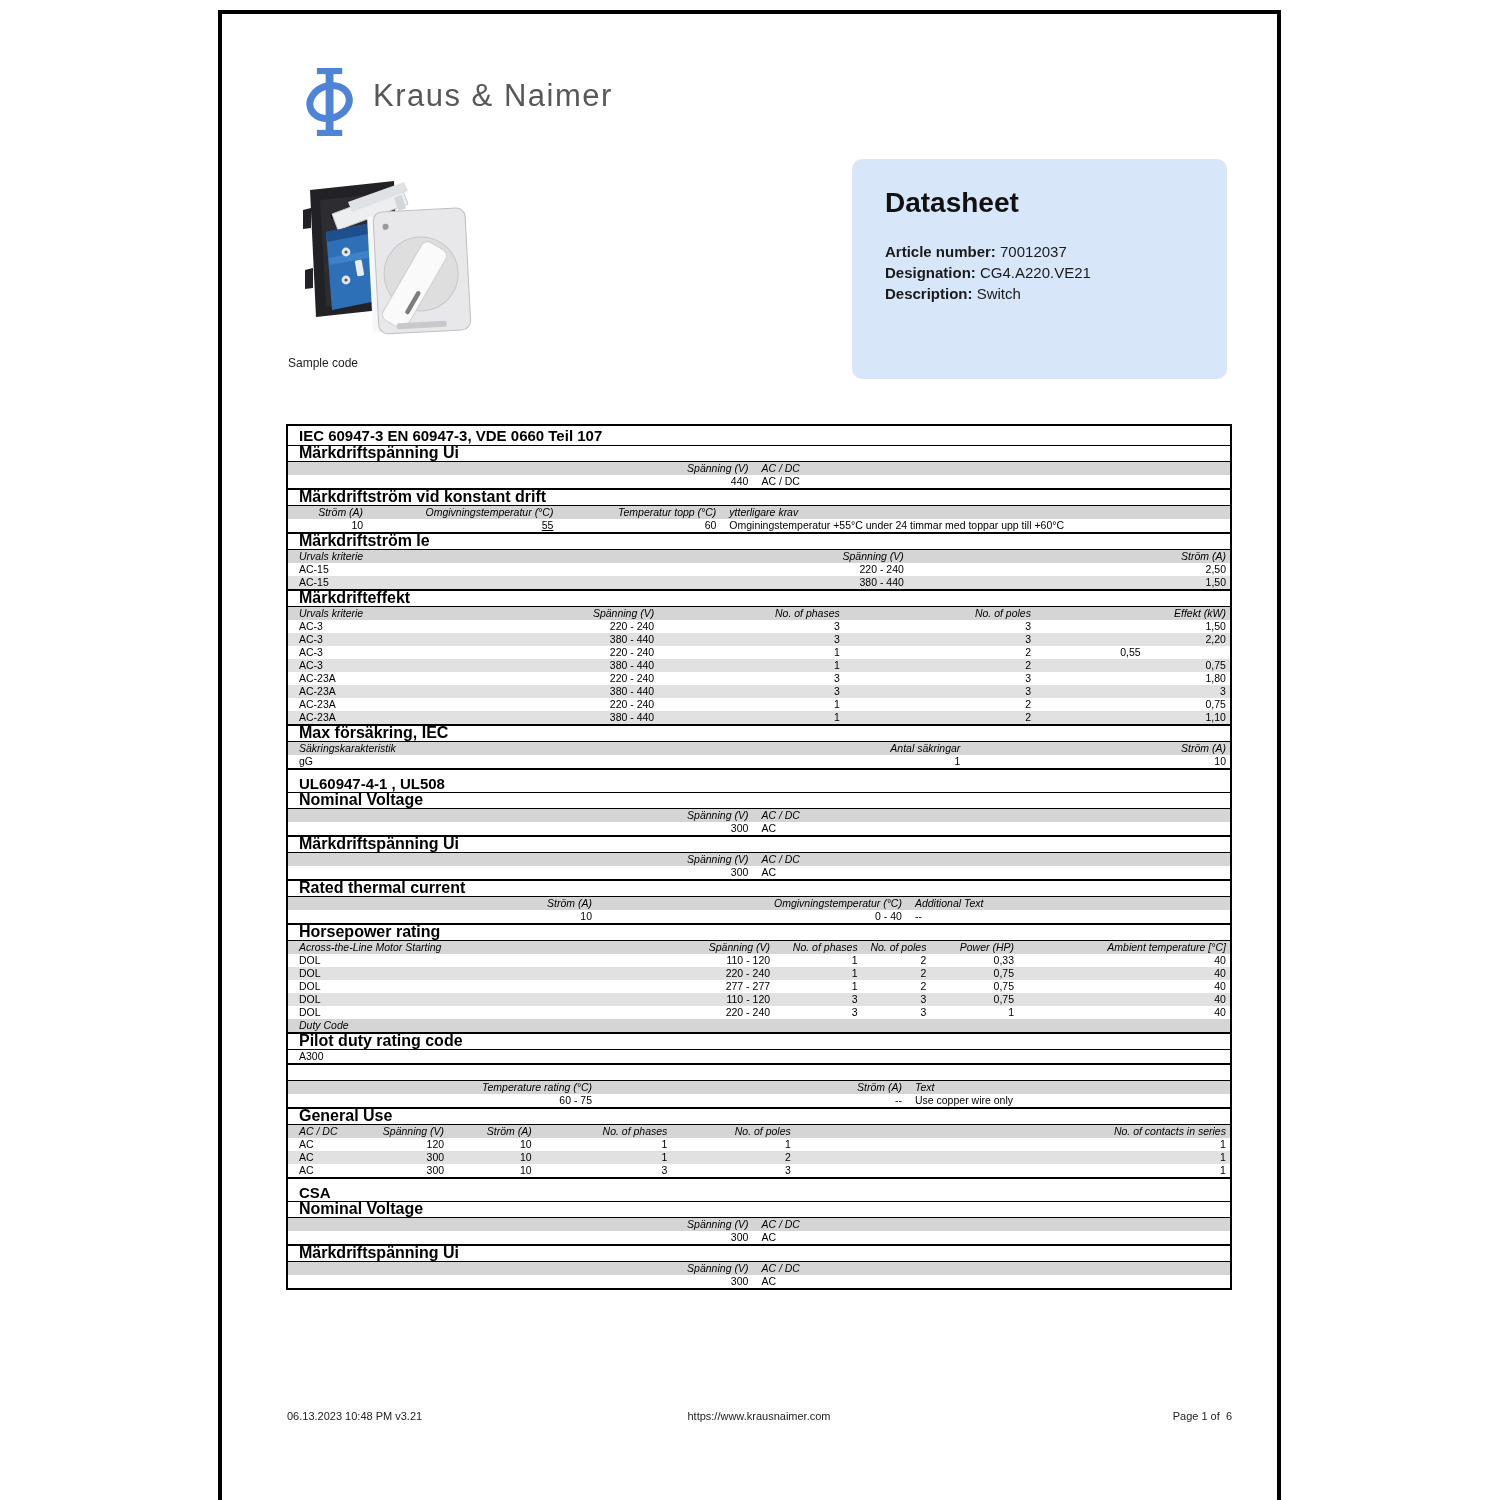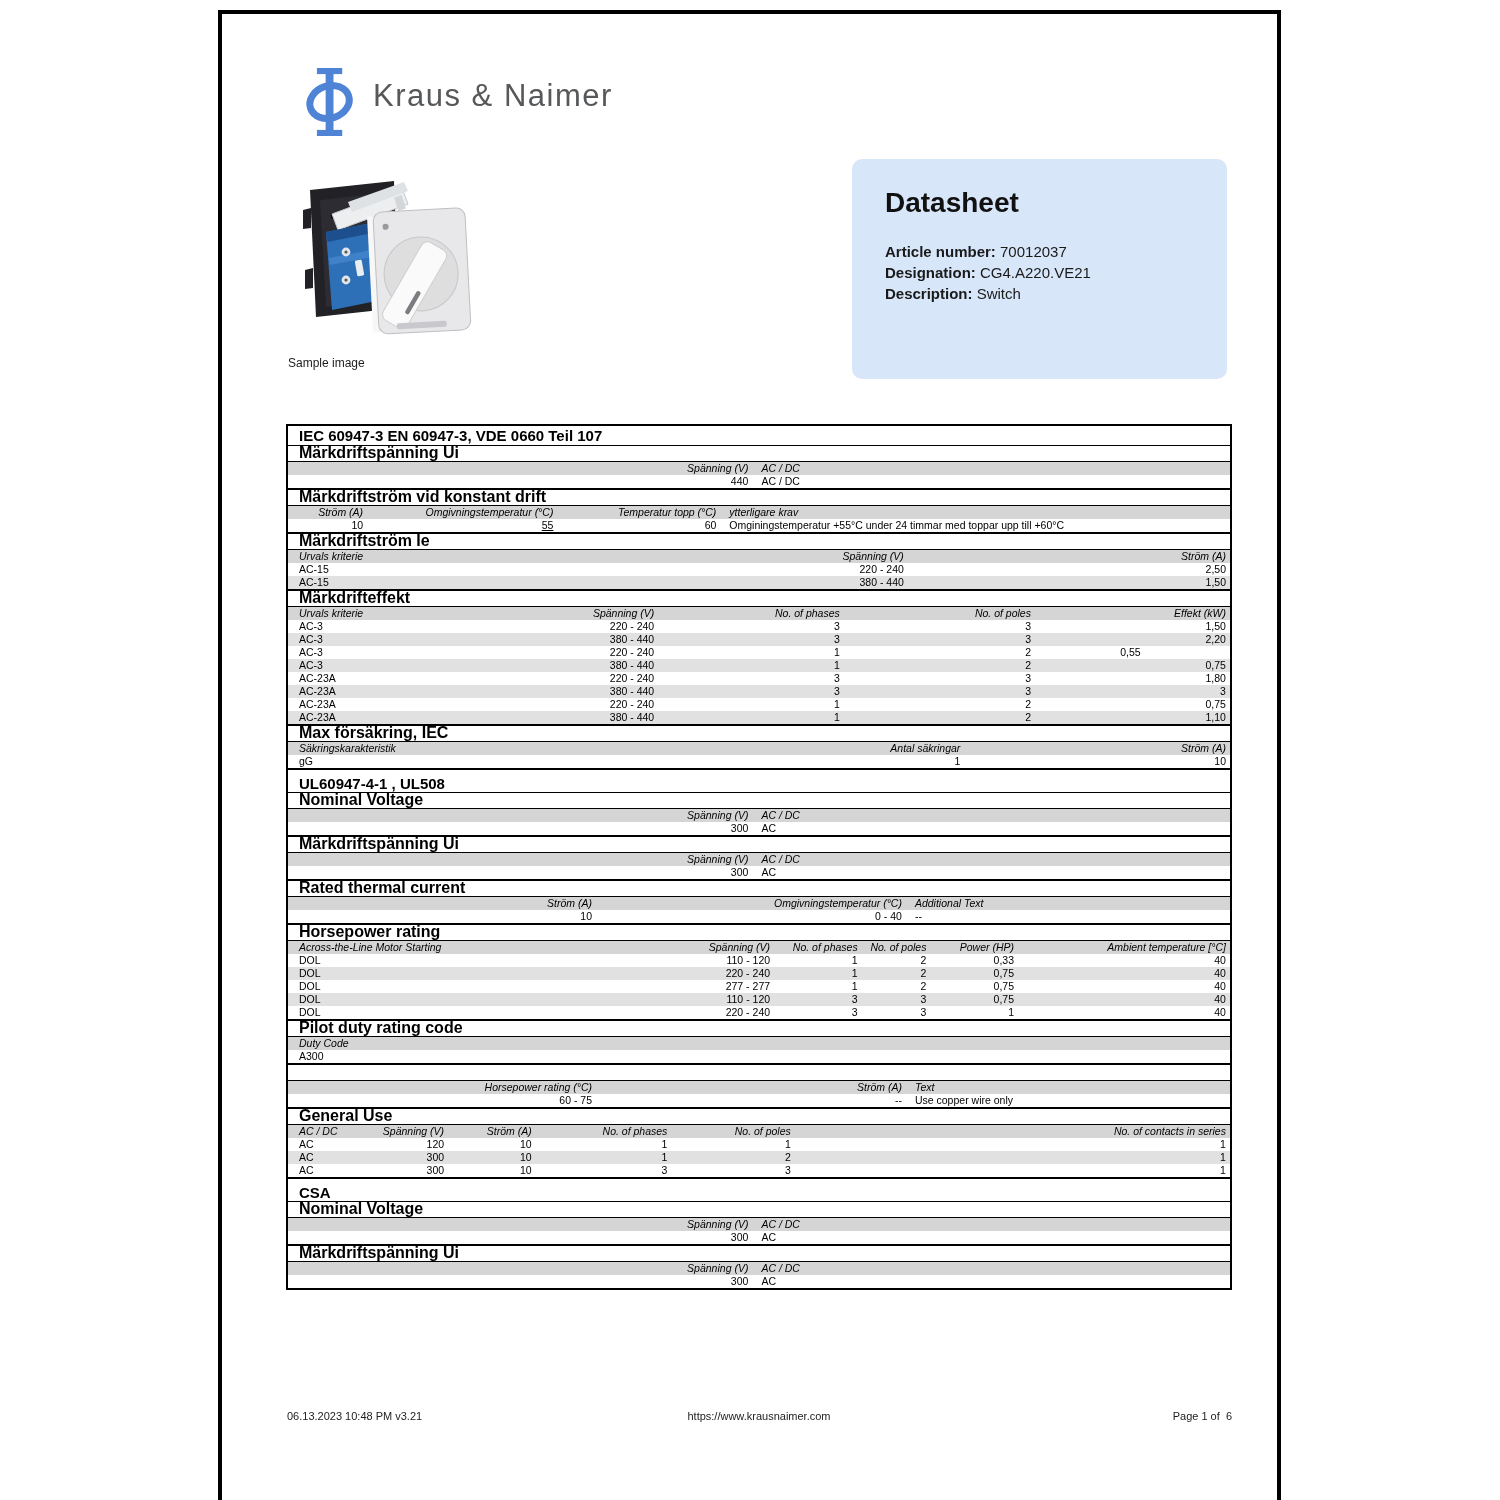--- a/index.html
+++ b/index.html
@@ -108,21 +108,21 @@
         <circle cx="123" cy="102" r="37" fill="#dededf" stroke="#c7c7ca" stroke-width="1"></circle>
         <circle cx="90" cy="53" r="3" fill="#9a9a9e"></circle>
         <g transform="rotate(33 123 102)">
           <rect x="109" y="70" width="28" height="90" rx="7" fill="#fafafa" stroke="#cfcfd2" stroke-width="1"></rect>
           <rect x="128" y="118" width="4.5" height="26" rx="2" fill="#7d7d81"></rect>
         </g>
         <rect x="96" y="150" width="50" height="6" rx="2" fill="#c9c9cd"></rect>
       </g>
     </svg>
   </div>
-  <div class="sample-caption">Sample image</div>
+  <div class="sample-caption">Sample code</div>
 
   <div class="ds-box" style="background:#d8e6f9;">
     <div class="ds-title">Datasheet</div>
     <div id="ds-fields">
         <div class="ds-field"><b>Article number:</b> 70012037</div>
         <div class="ds-field"><b>Designation:</b> CG4.A220.VE21</div>
         <div class="ds-field"><b>Description:</b> Switch</div>
       </div>
   </div>
 
@@ -335,34 +335,34 @@
         <div class="tcell ar" style="width: 22.5%;">40</div>
       </div>
       <div class="trow d">
         <div class="tcell al c0" style="width: 30%;">DOL</div>
         <div class="tcell ar" style="width: 21.6%;">220 - 240</div>
         <div class="tcell ar" style="width: 9.3%;">3</div>
         <div class="tcell ar" style="width: 7.3%;">3</div>
         <div class="tcell ar" style="width: 9.3%;">1</div>
         <div class="tcell ar" style="width: 22.5%;">40</div>
       </div>
+      <div class="trow h" style="background: rgb(213, 213, 213);">
+        <div class="tcell al c0" style="width: 100%;">Duty Code</div>
+      </div>
       <div class="trow sec">
         <div class="tcell al c0" style="width: 100%;">Pilot duty rating code</div>
       </div>
-      <div class="trow h" style="background: rgb(213, 213, 213);">
-        <div class="tcell al c0" style="width: 100%;">Duty Code</div>
-      </div>
       <div class="trow d">
         <div class="tcell al c0" style="width: 100%;">A300</div>
       </div>
       <div class="trow sec">
         <div class="tcell al c0" style="width: 100%; margin-top: 36px;">Temp. rating of wire</div>
       </div>
       <div class="trow h" style="background: rgb(213, 213, 213);">
-        <div class="tcell ar c0" style="width: 32.7%;">Horsepower rating (°C)</div>
+        <div class="tcell ar c0" style="width: 32.7%;">Temperature rating (°C)</div>
         <div class="tcell ar" style="width: 32.9%;">Ström (A)</div>
         <div class="tcell al" style="width: 34.4%;">Text</div>
       </div>
       <div class="trow d">
         <div class="tcell ar c0" style="width: 32.7%;">60 - 75</div>
         <div class="tcell ar" style="width: 32.9%;">--</div>
         <div class="tcell al" style="width: 34.4%;">Use copper wire only</div>
       </div>
       <div class="trow sec">
         <div class="tcell al c0" style="width: 100%;">General Use</div>

